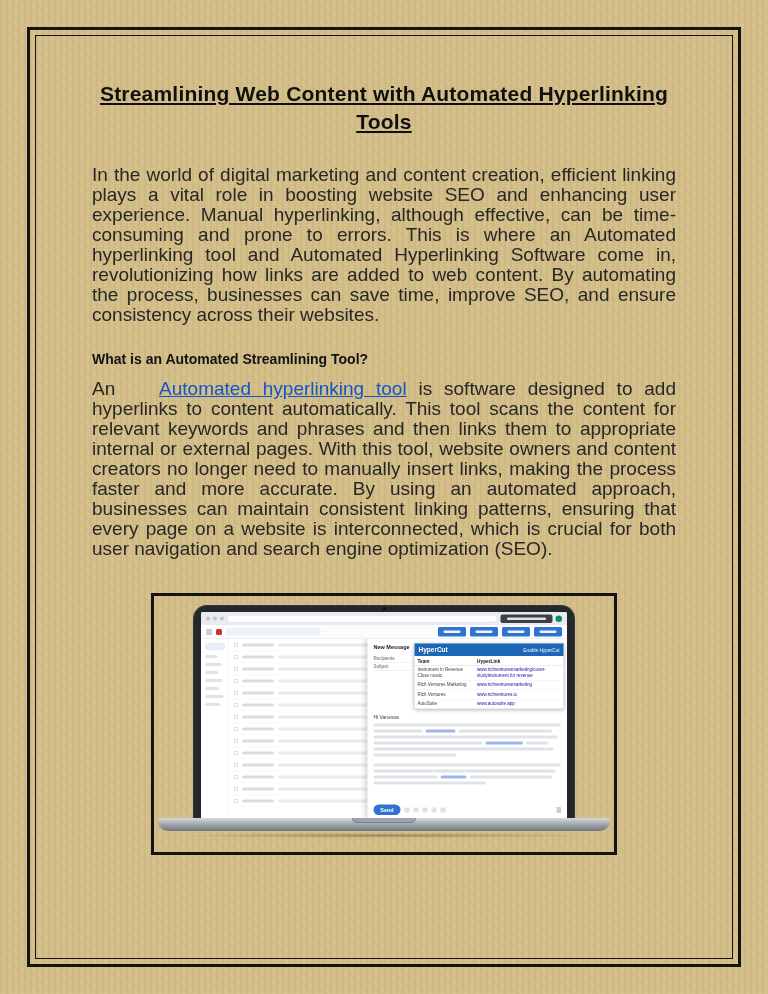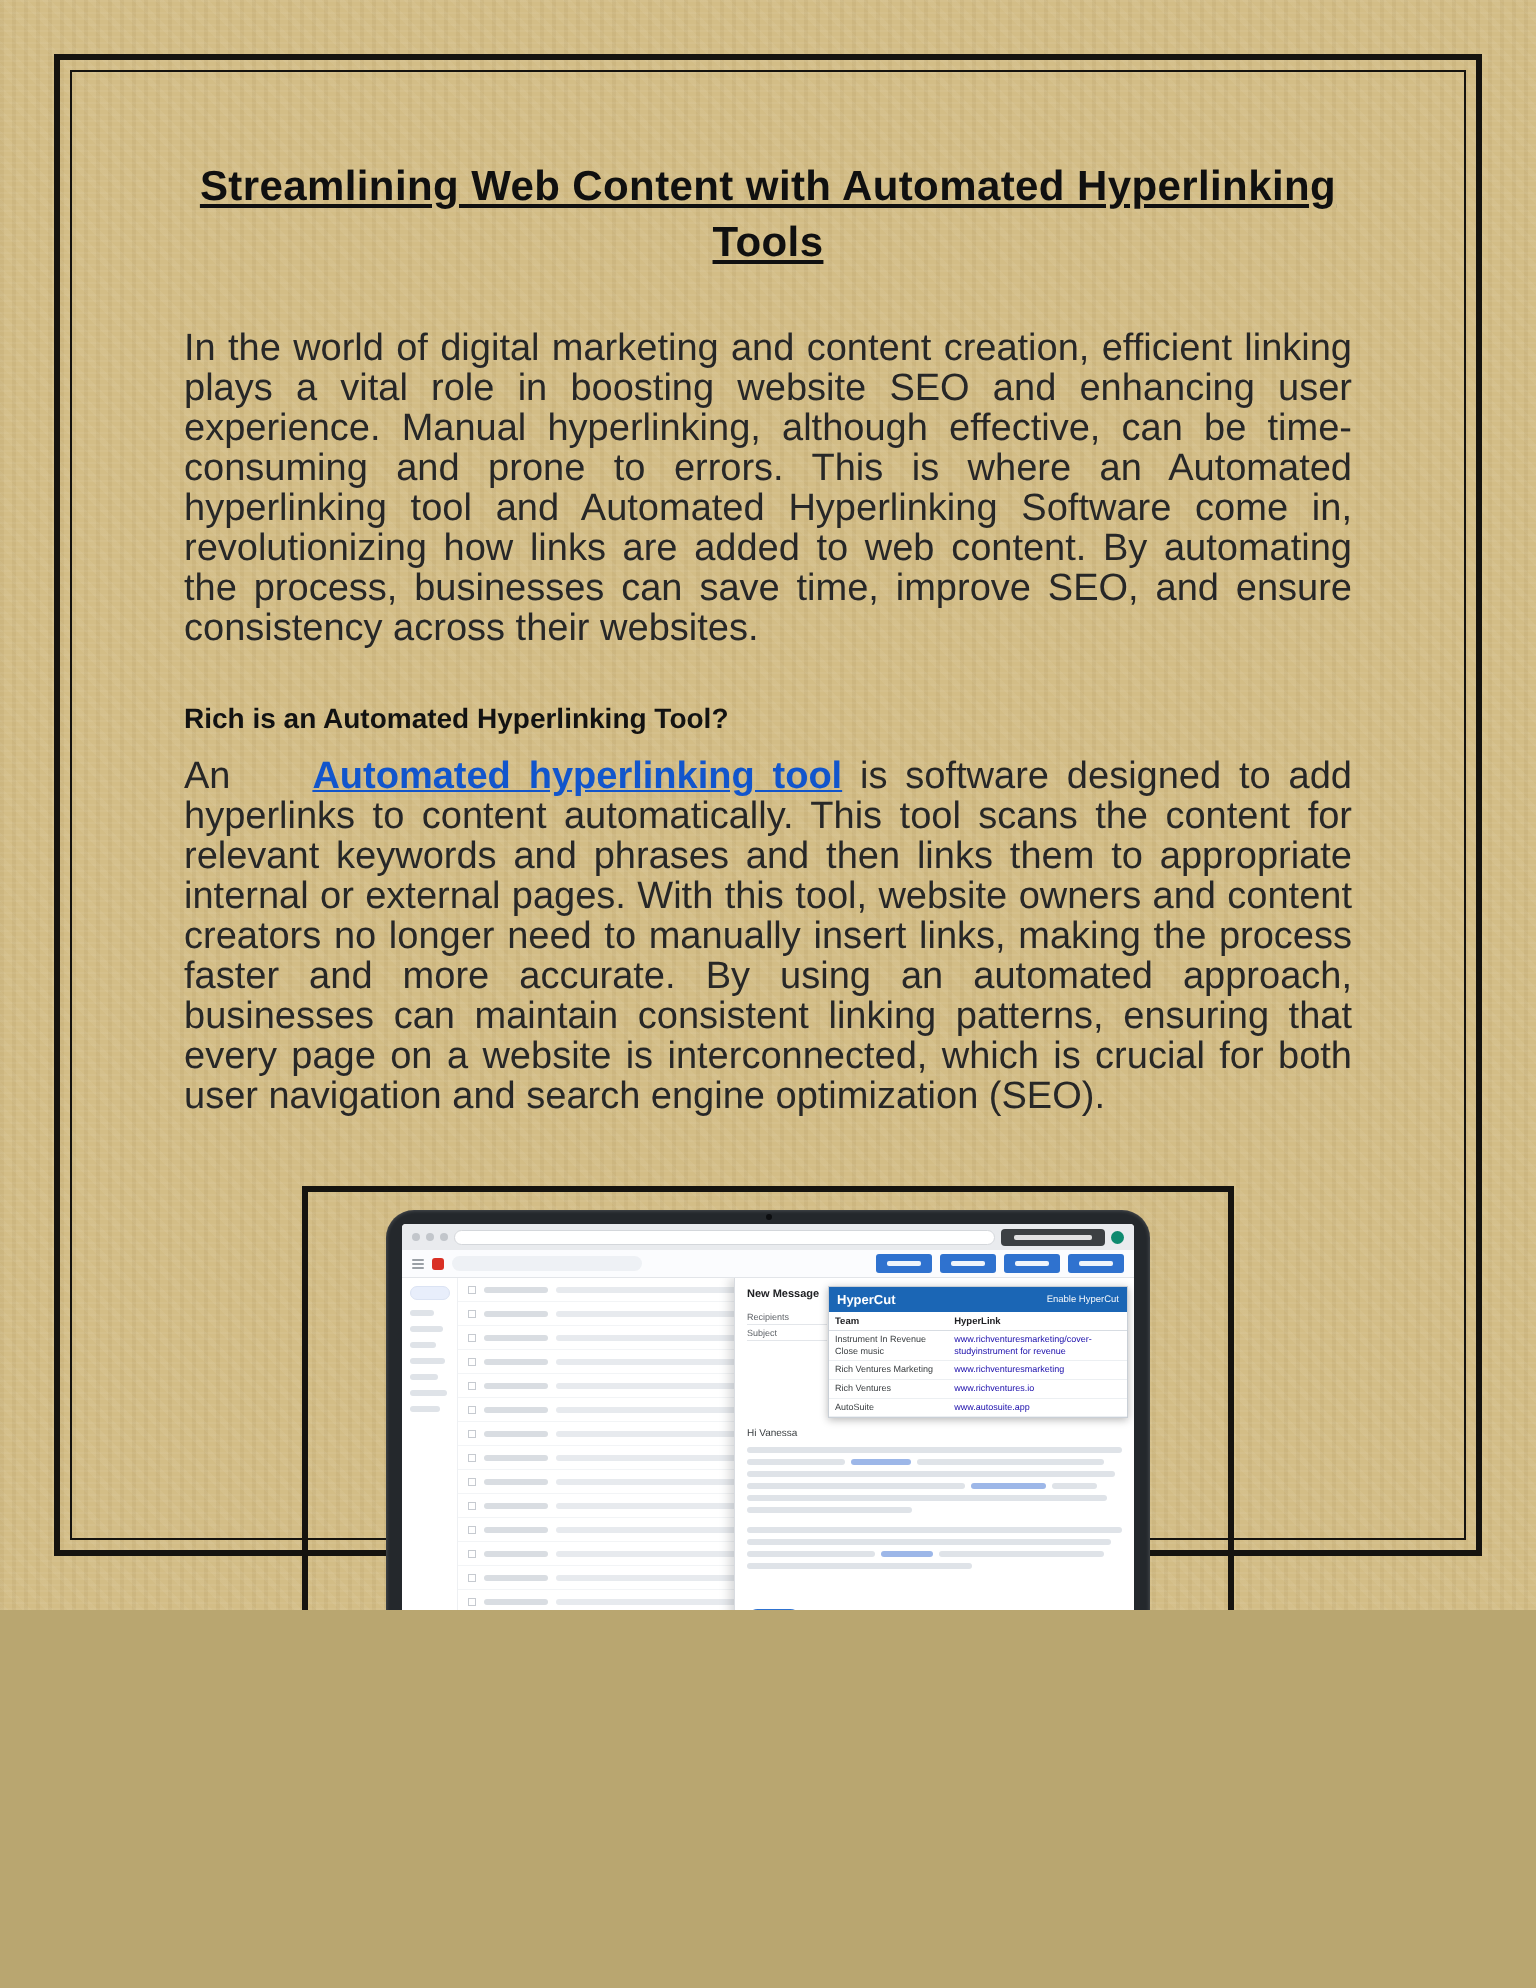--- a/index.html
+++ b/index.html
@@ -1,40 +1,40 @@
 <!DOCTYPE html>
 <html><head>
 <meta charset="utf-8">
 <style>
   html, body { margin:0; padding:0; background:#b9a670; }
   * { box-sizing:border-box; }
 
   .page {
-    position:relative; width:768px; height:805px; overflow:hidden;
+    position:relative; width:768px; height:994px; overflow:hidden;
     background-color:#d3bd86;
     background-image:
       repeating-linear-gradient(0deg, rgba(255,255,255,0.05) 0 1px, transparent 1px 3px),
       repeating-linear-gradient(90deg, rgba(120,90,40,0.07) 0 2px, transparent 2px 6px),
       repeating-linear-gradient(45deg, rgba(255,255,255,0.04) 0 3px, transparent 3px 8px);
     font-family:"Liberation Sans", sans-serif;
   }
 
   .frame-outer { position:absolute; inset:27px; border:3px solid #15130f; pointer-events:none; }
   .frame-inner { position:absolute; inset:35px; border:1px solid #15130f; pointer-events:none; }
 
   .content { position:absolute; left:92px; right:92px; top:80px; }
 
   .doc-title {
     font-size:21px; font-weight:700; text-align:center; color:#101010;
     text-decoration:underline; line-height:1.32; letter-spacing:.2px; margin:0 0 30px;
   }
   .para { font-size:19px; line-height:20px; text-align:justify; color:#272727; margin:0 0 26px; }
   .para.last { margin-bottom:0; }
   .section-heading { font-size:14px; font-weight:700; color:#121212; margin:0 0 12px; }
-  .inline-link { color:#1155cc; font-weight:700; text-decoration:underline; cursor:pointer;margin-left:32px; }
+  .inline-link { color:#1155cc; font-weight:400; text-decoration:underline; cursor:pointer;margin-left:32px; }
 
   
   .laptop-frame {
     margin:34px auto 30px; width:466px; height:262px;
     border:3px solid #15130f; position:relative;
   }
   .laptop { position:absolute; top:9px; left:50%; transform:translateX(-50%); width:452px; }
   .screen {
     width:382px; height:214px; margin:0 auto; position:relative;
     background:#24282c; border-radius:14px 14px 0 0; padding:7px 8px 0;
@@ -112,21 +112,21 @@
 <div class="page">
   <div class="frame-outer"></div>
   <div class="frame-inner"></div>
 
   <div class="content">
 
     <h1 class="doc-title">Streamlining Web Content with Automated Hyperlinking Tools</h1>
 
     <p class="para">In the world of digital marketing and content creation, efficient linking plays a vital role in boosting website SEO and enhancing user experience. Manual hyperlinking, although effective, can be time-consuming and prone to errors. This is where an Automated hyperlinking tool and Automated Hyperlinking Software come in, revolutionizing how links are added to web content. By automating the process, businesses can save time, improve SEO, and ensure consistency across their websites.</p>
 
-    <h2 class="section-heading">Rich is an Automated Hyperlinking Tool?</h2>
+    <h2 class="section-heading">What is an Automated Streamlining Tool?</h2>
 
     <p class="para last"><span>An </span><a class="inline-link">Automated hyperlinking tool</a><span> is software designed to add hyperlinks to content automatically. This tool scans the content for relevant keywords and phrases and then links them to appropriate internal or external pages. With this tool, website owners and content creators no longer need to manually insert links, making the process faster and more accurate. By using an automated approach, businesses can maintain consistent linking patterns, ensuring that every page on a website is interconnected, which is crucial for both user navigation and search engine optimization (SEO).</span></p>
 
     <figure class="laptop-frame">
       <div class="laptop">
         <div class="screen">
           <span class="camera"></span>
           <div class="screen-inner">
             <div class="screen-scale">
 

